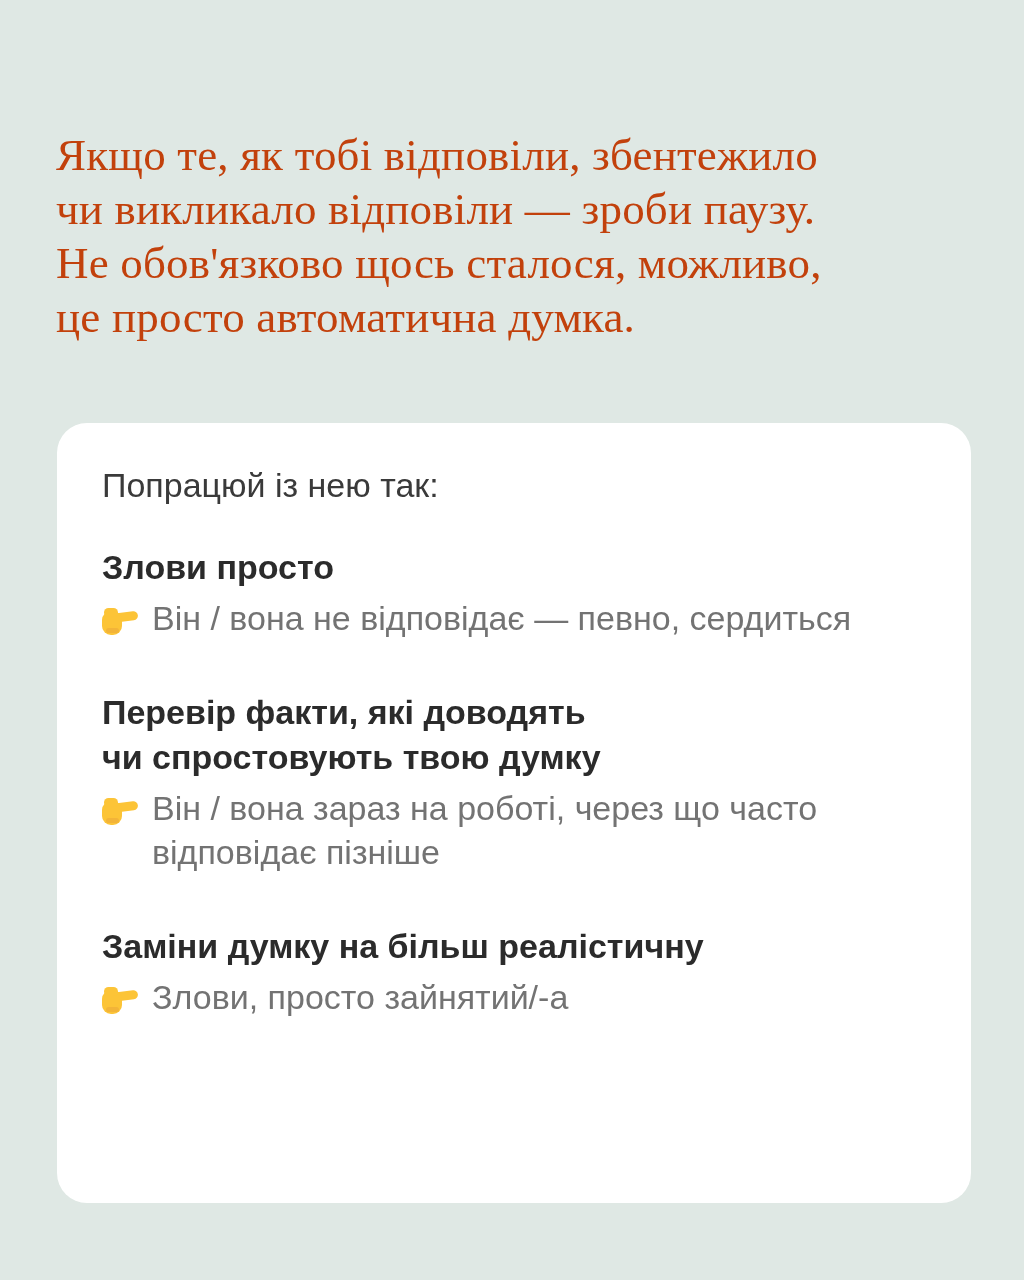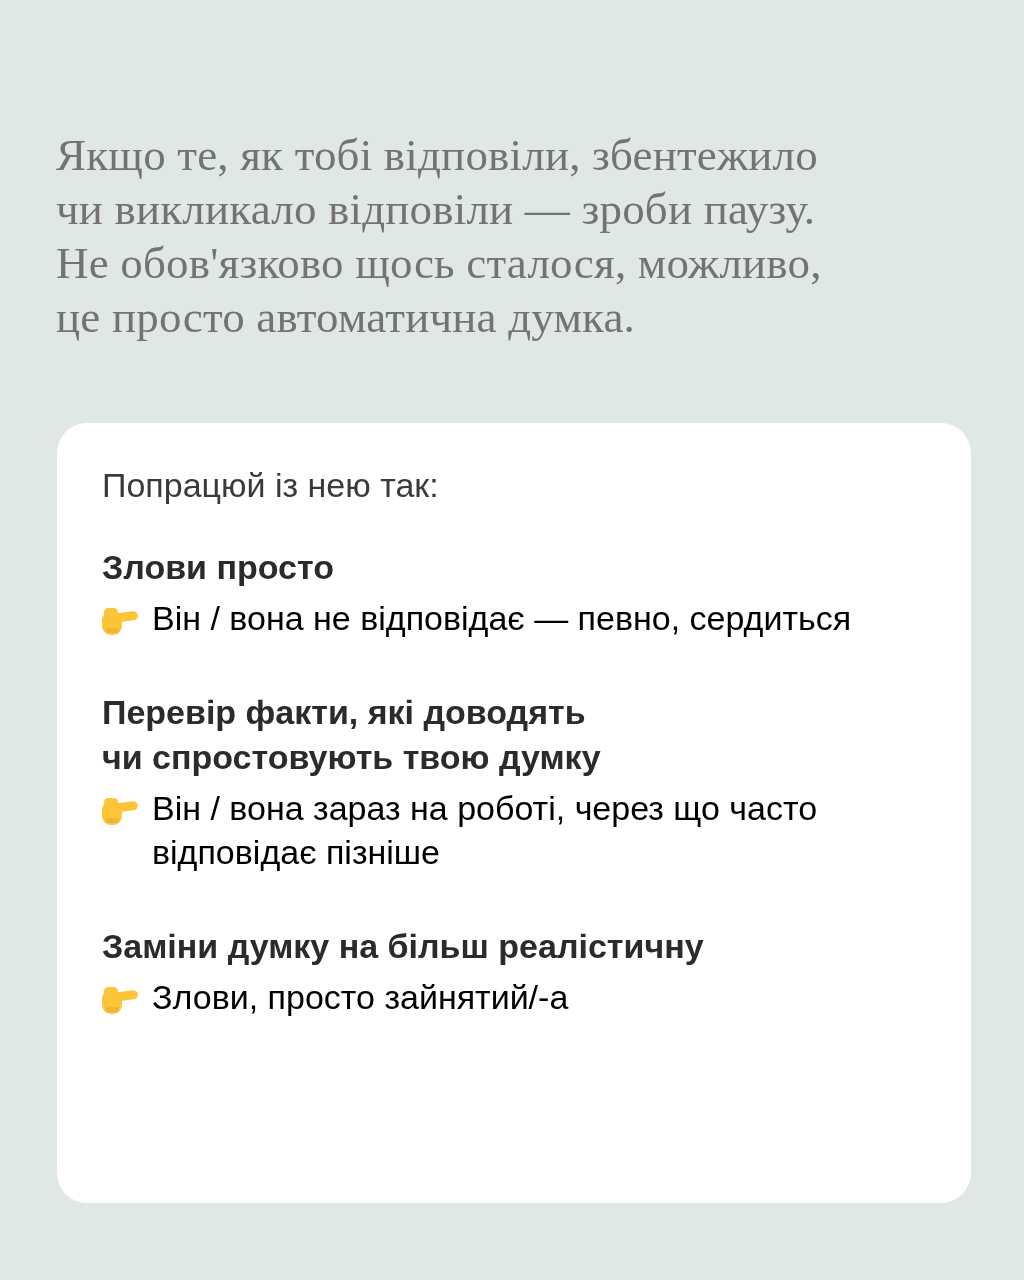--- a/index.html
+++ b/index.html
@@ -17,21 +17,21 @@
   
   .heading {
     position: absolute;
     left: 56px;
     top: 128px;
     width: 930px;
     font-family: "Liberation Serif", "DejaVu Serif", serif;
     font-size: 45px;
     line-height: 54px;
     font-weight: 400;
-    color: #737373;
+    color: #c2410c;
     letter-spacing: 0.2px;
   }
 
   
   .card {
     position: absolute;
     left: 57px;
     top: 423px;
     width: 914px;
     height: 780px;
@@ -61,21 +61,21 @@
   }
   .pointer-icon {
     flex: 0 0 36px;
     width: 36px;
     height: 34px;
     margin-top: 6px;
   }
   .pointer-text {
     font-size: 34px;
     line-height: 44px;
-    color: #000000;
+    color: #737373;
     max-width: 760px;
   }
 </style>
 </head>
 <body>
 
 <div class="heading">
   <div>Якщо те, як тобі відповіли, збентежило</div>
   <div>чи викликало відповіли — зроби паузу.</div>
   <div>Не обов'язково щось сталося, можливо,</div>

